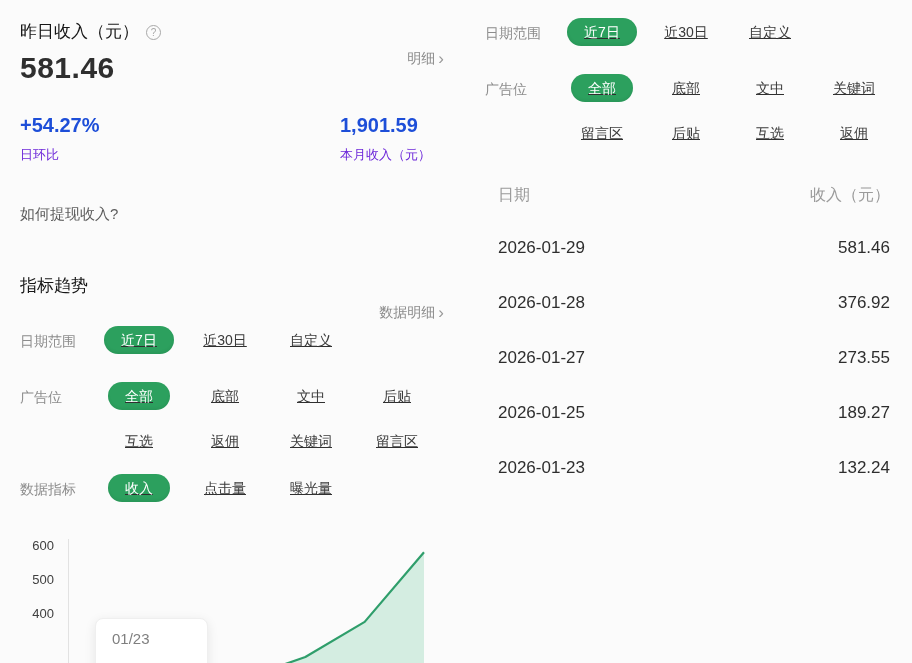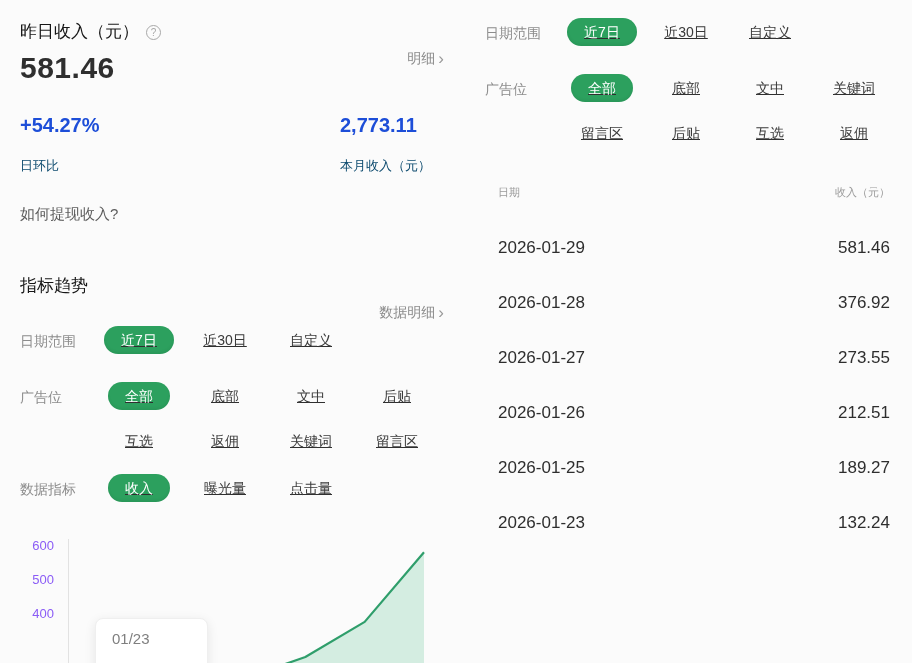--- a/index.html
+++ b/index.html
@@ -28,21 +28,21 @@
     position:absolute; right:0; top:1px;
     font-size:14px; color:#8b8b8b; line-height:20px; cursor:pointer;
     background:none; border:none; font-family:inherit;margin-top:25px;
   }
   .chevron { font-size:17px; color:#9a9a9a; margin-left:3px; vertical-align:-1px; }
 
   .big-amount { position:absolute; left:20px; top:51px; font-size:30px; font-weight:600; letter-spacing:.5px; }
 
   .stat { position:absolute; top:112px; }
   .stat-value { font-size:20px; font-weight:700; color:#1d4ed8; line-height:26px; }
-  .stat-label { font-size:13px; color:#0c4a6e; margin-top:19px; }
+  .stat-label { font-size:13px; color:#6d28d9; margin-top:8px; }
 
   .withdraw-link { position:absolute; left:20px; top:205px; font-size:15px; color:#5c5c5c; line-height:18px;
     background:none; border:none; font-family:inherit; cursor:pointer; }
 
   
   .filter-row { position:absolute; }
   .filter-label { position:absolute; left:20px; top:0; font-size:14px; color:#8c8c8c; line-height:30px; }
   .panel-right .filter-label { left:25px; }
   .filter-options { position:absolute; left:96px; top:0; display:flex; flex-wrap:wrap; row-gap:15px; width:352px; }
   .panel-right .filter-options { left:100px; width:340px; }
@@ -52,36 +52,36 @@
     background:none; border:none; font-family:inherit; cursor:pointer;
     font-size:14px; color:#3a3a3a; line-height:28px; white-space:nowrap;
   }
   .opt.pill {
     background:#2ca05e; color:#fff; border-radius:15px; padding:0 17px; height:28px;
     box-shadow:inset 0 -2px 3px rgba(0,0,0,.06);
   }
 
   
   .chart { position:absolute; left:0; top:530px; width:460px; height:133px; }
-  .y-label { position:absolute; left:20px; width:34px; text-align:right; font-size:13px; color:#8b5cf6; line-height:16px; }
+  .y-label { position:absolute; left:20px; width:34px; text-align:right; font-size:13px; color:#404040; line-height:16px; }
   .axis-line { position:absolute; left:68px; top:9px; bottom:0; width:1px; background:#e2e2e2; }
   .chart svg { position:absolute; left:0; top:0; }
   .tooltip {
     position:absolute; left:95px; top:618px; width:113px; height:90px; z-index:5;
     background:#fff; border:1px solid #efefef; border-radius:8px;
     box-shadow:0 3px 12px rgba(0,0,0,.09);
     padding:11px 0 0 16px;
   }
   .tooltip-date { font-size:15px; color:#7f7f7f; line-height:18px; }
   .tooltip-row { margin-top:13px; display:flex; align-items:center; gap:7px; }
   .tooltip-value { font-size:14px; color:#555; }
 
   
   .table-header { position:absolute; left:38px; right:22px; top:185px; display:flex; justify-content:space-between;
-    font-size:11px; color:#9b9b9b; }
+    font-size:16px; color:#9b9b9b; }
   .table-body { position:absolute; left:38px; right:22px; top:220px; }
   .t-row { height:55px; display:flex; justify-content:space-between; align-items:center;gap:24px; }
   .t-date, .t-income { font-size:17px; color:#2e2e2e; }
 </style>
 </head>
 <body>
 
 <div class="panel panel-left">
 
   <div class="title-row" style="top:22px;">
@@ -89,21 +89,21 @@
     <button class="detail-link"><span>明细</span><span class="chevron">›</span></button>
   </div>
 
   <div class="big-amount">581.46</div>
 
   <div class="stat" style="left:20px;">
     <div class="stat-value">+54.27%</div>
     <div class="stat-label">日环比</div>
   </div>
   <div class="stat" style="left:340px;">
-    <div class="stat-value">2,773.11</div>
+    <div class="stat-value">1,901.59</div>
     <div class="stat-label">本月收入（元）</div>
   </div>
 
   <button class="withdraw-link">如何提现收入?</button>
 
   <div class="title-row" style="top:276px;">
     <span class="section-title">指标趋势</span>
     <button class="detail-link"><span>数据明细</span><span class="chevron">›</span></button>
   </div>
 
@@ -150,24 +150,24 @@
         </div>
       </div>
     </div>
   <div class="filter-row" style="top:474px; left:0; right:0;">
       <span class="filter-label">数据指标</span>
       <div class="filter-options">
         <div class="opt-slot">
           <button class="opt pill">收入</button>
         </div>
         <div class="opt-slot">
+          <button class="opt">点击量</button>
+        </div>
+        <div class="opt-slot">
           <button class="opt">曝光量</button>
-        </div>
-        <div class="opt-slot">
-          <button class="opt">点击量</button>
         </div>
       </div>
     </div>
 
   <div class="chart">
     <div class="axis-line"></div>
     <div id="ylabels">
         <div class="y-label" style="top: 8px;">600</div>
         <div class="y-label" style="top: 42px;">500</div>
         <div class="y-label" style="top: 76px;">400</div>
@@ -245,24 +245,20 @@
       </div>
       <div class="t-row">
         <span class="t-date">2026-01-28</span>
         <span class="t-income">376.92</span>
       </div>
       <div class="t-row">
         <span class="t-date">2026-01-27</span>
         <span class="t-income">273.55</span>
       </div>
       <div class="t-row">
-        <span class="t-date">2026-01-26</span>
-        <span class="t-income">212.51</span>
-      </div>
-      <div class="t-row">
         <span class="t-date">2026-01-25</span>
         <span class="t-income">189.27</span>
       </div>
       <div class="t-row">
         <span class="t-date">2026-01-23</span>
         <span class="t-income">132.24</span>
       </div>
     </div>
 </div>
 

